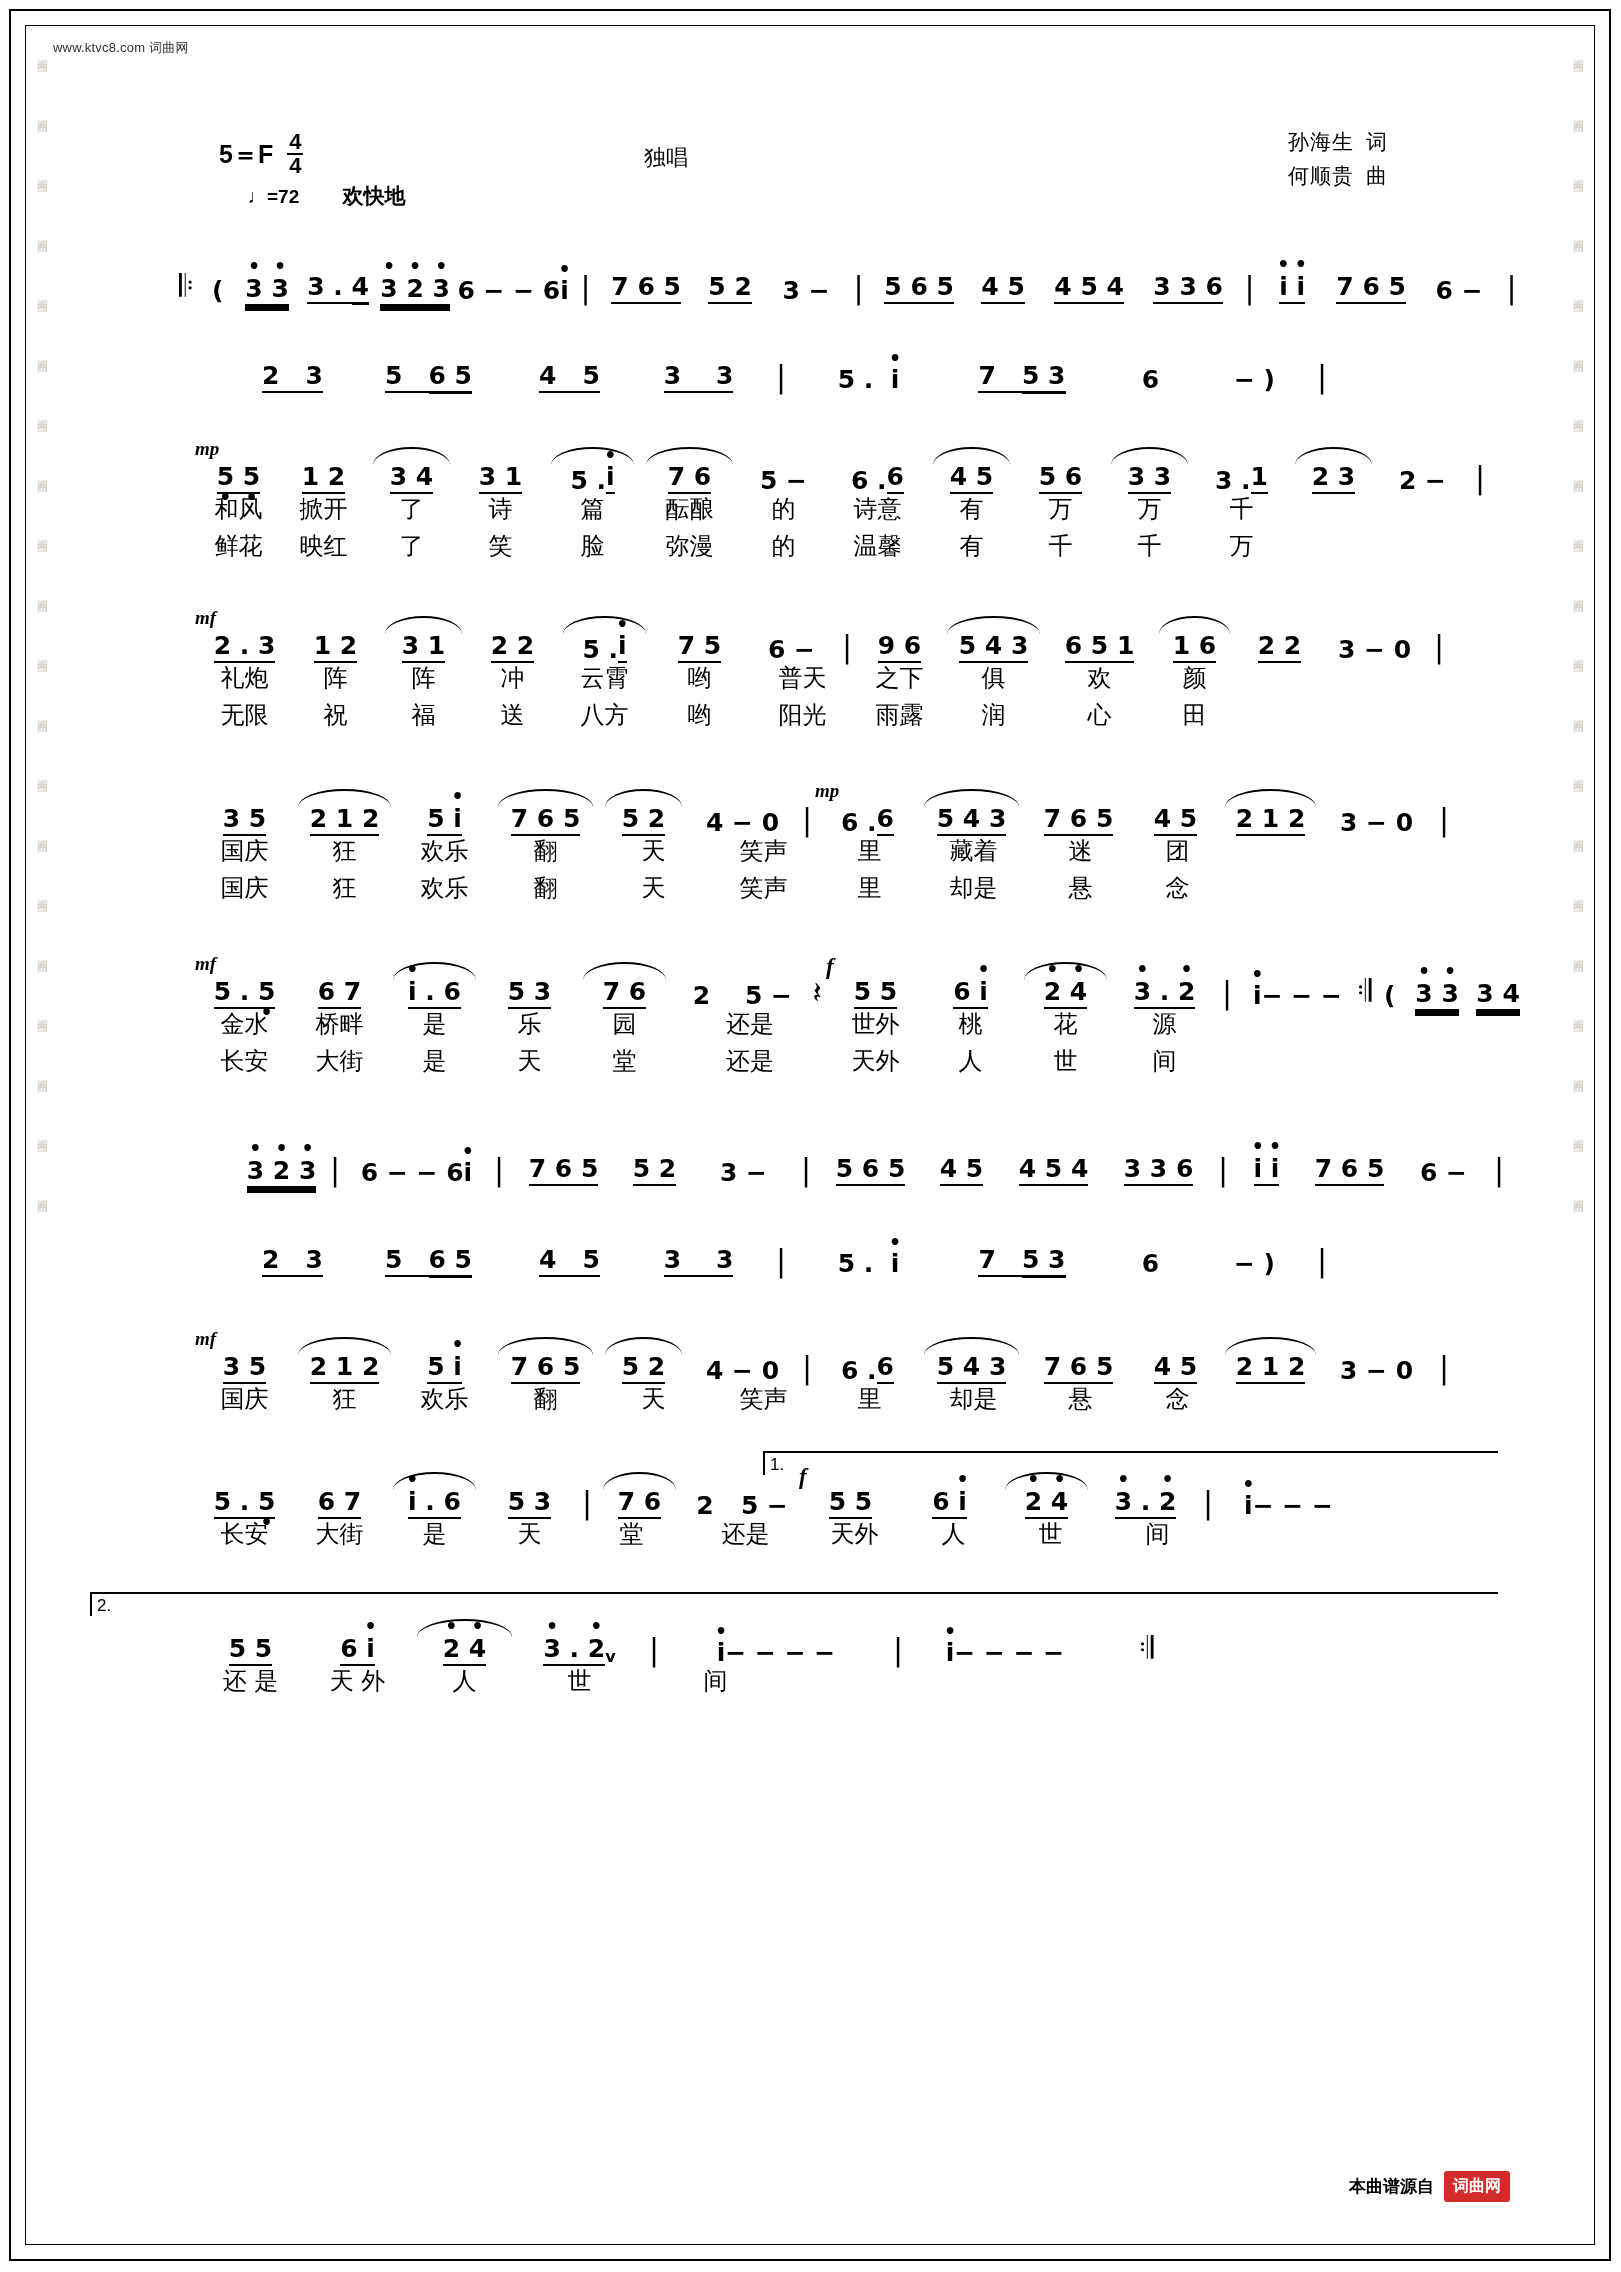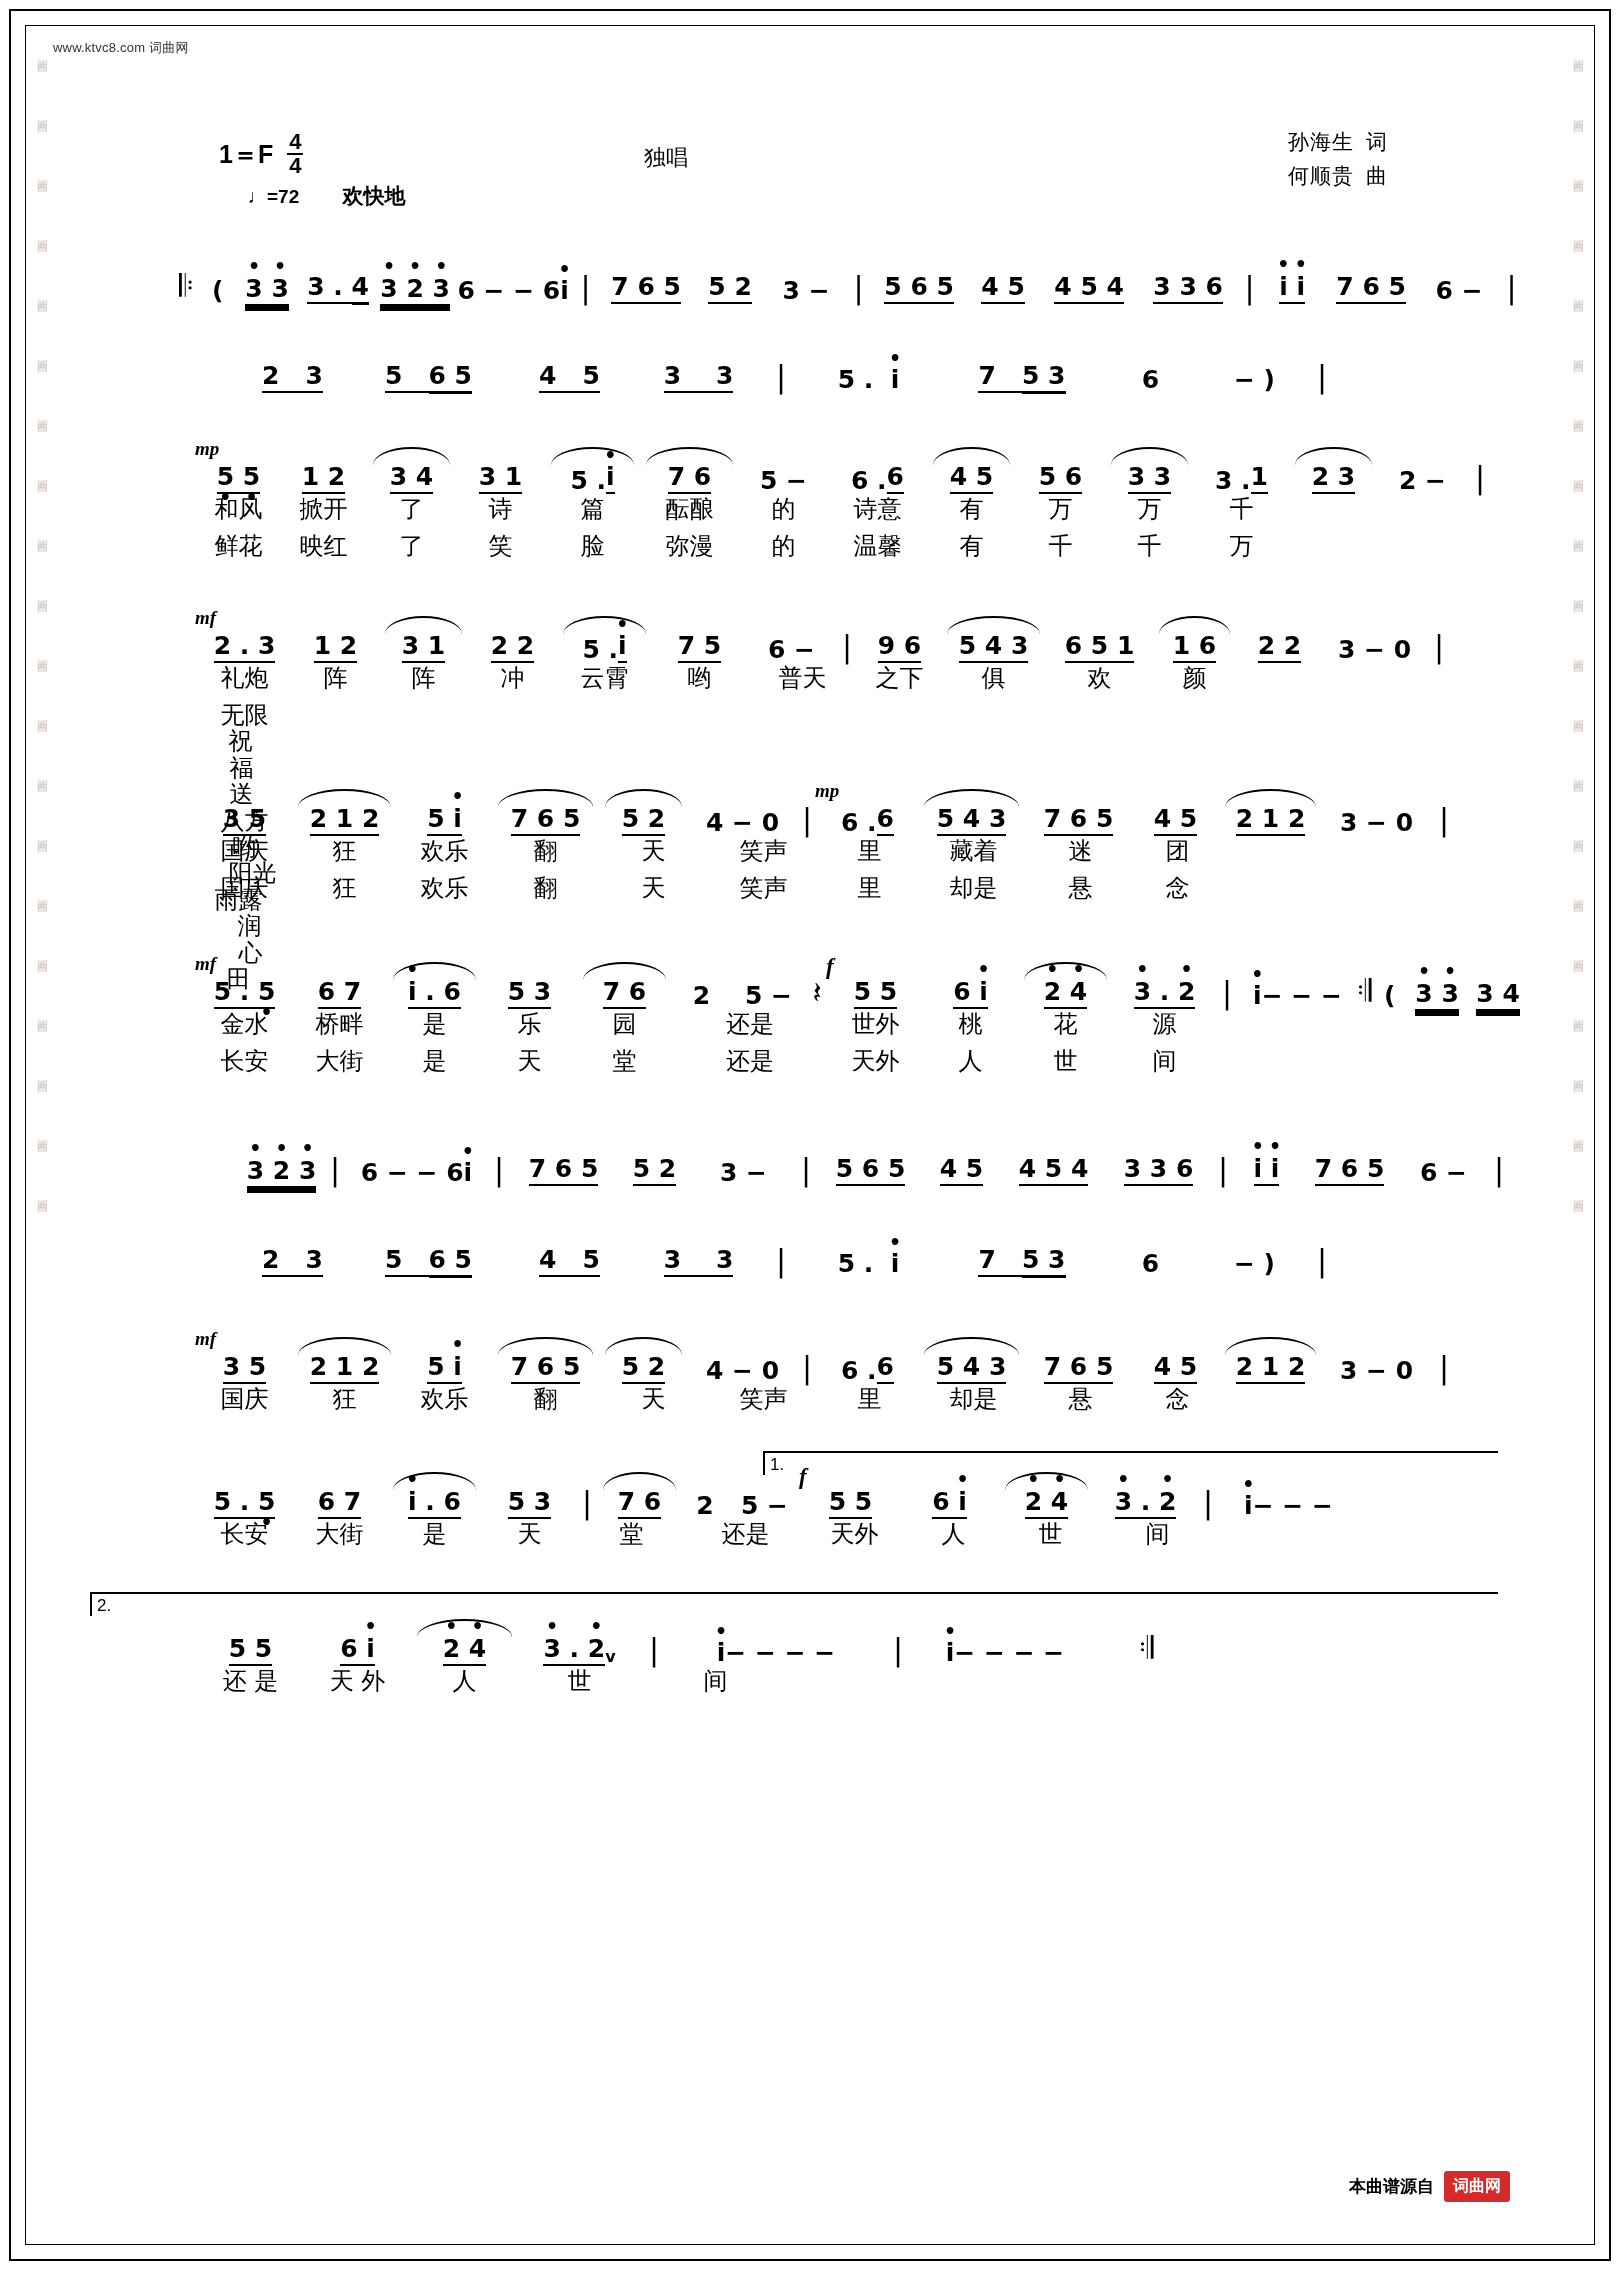--- a/index.html
+++ b/index.html
@@ -181,21 +181,21 @@
     <span class="wm">词曲网</span>
   </div>
 
   <div class="site-url">www.ktvc8.com 词曲网</div>
 
   <div class="sheet">
 
 
     <div class="hdr">
       <div class="key">
-        <span>1＝F</span>
+        <span>5＝F</span>
         <span class="frac">
           <span class="num">4</span>
           <span class="den">4</span>
         </span>
       </div>
       <div class="solo">独唱</div>
       <div class="credits">
         <div><span class="nm">孙海生</span><span class="rl">词</span></div>
         <div><span class="nm">何顺贵</span><span class="rl">曲</span></div>
       </div>
@@ -404,21 +404,21 @@
           <span class="cell" style="width:89px;">阵</span>
           <span class="cell" style="width:89px;">冲</span>
           <span class="cell" style="width:95px;font-family:Liberation Serif, serif;">云霄</span>
           <span class="cell" style="width:95px;">哟</span>
           <span class="cell" style="width:111px;">普天</span>
           <span class="cell" style="width:83px;">之下</span>
           <span class="cell" style="width:105px;">俱</span>
           <span class="cell" style="width:107px;">欢</span>
           <span class="cell" style="width:83px;">颜</span>
         </div>
-        <div class="lyr l2" style="padding-left:127px;flex-direction:column;">
+        <div class="lyr l2" style="padding-left:127px;">
           <span class="cell" style="width:95px;">无限</span>
           <span class="cell" style="width:87px;">祝</span>
           <span class="cell" style="width:89px;">福</span>
           <span class="cell" style="width:89px;">送</span>
           <span class="cell" style="width:95px;">八方</span>
           <span class="cell" style="width:95px;">哟</span>
           <span class="cell" style="width:111px;">阳光</span>
           <span class="cell" style="width:83px;">雨露</span>
           <span class="cell" style="width:105px;">润</span>
           <span class="cell" style="width:107px;">心</span>

